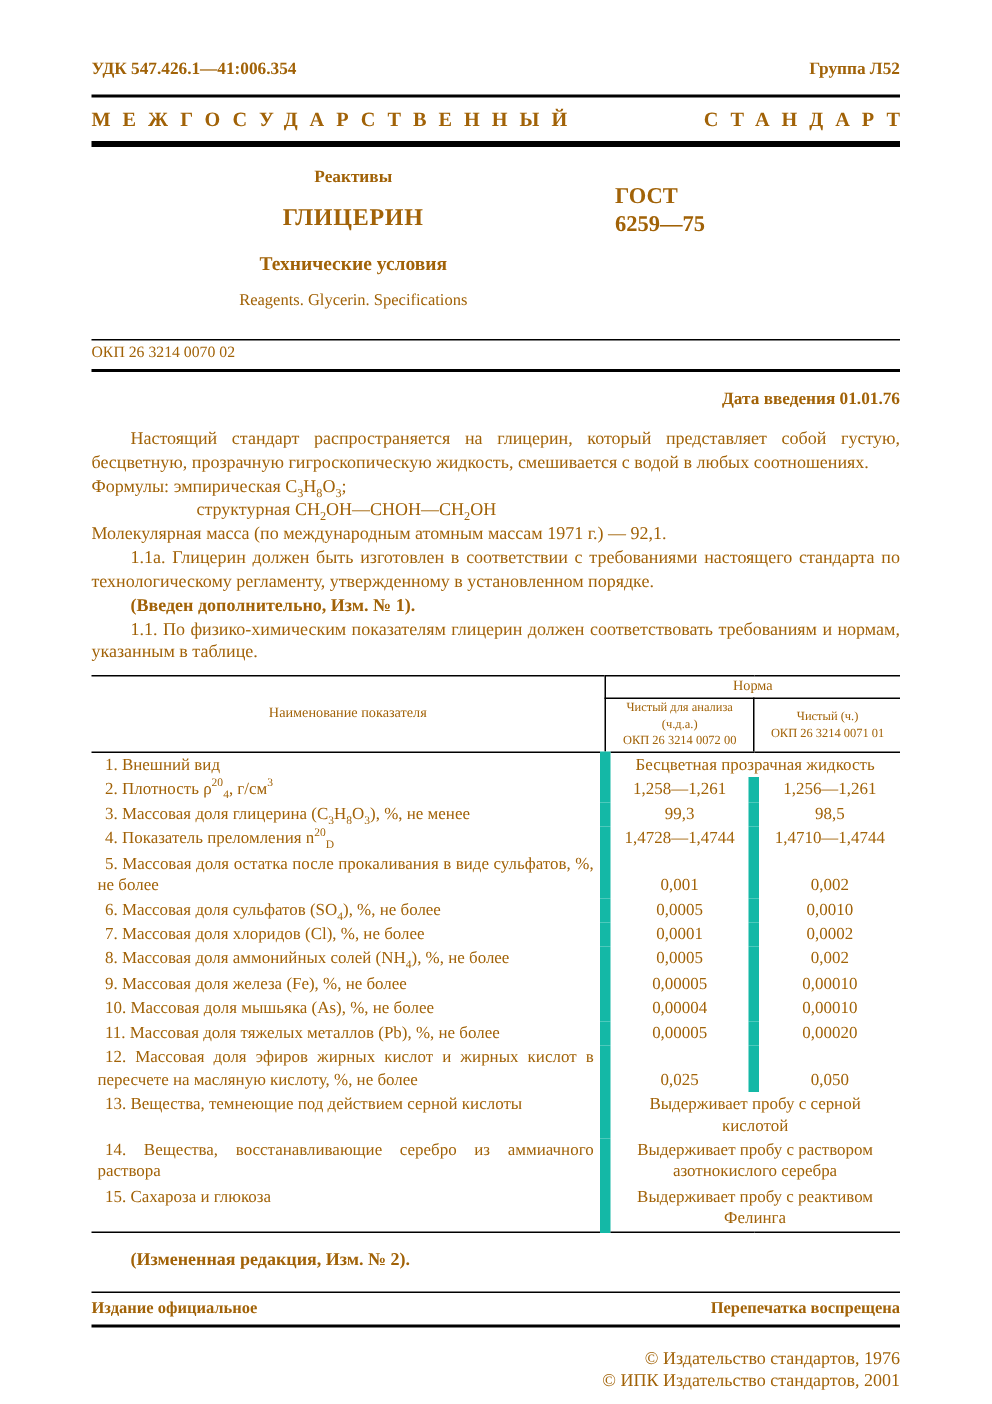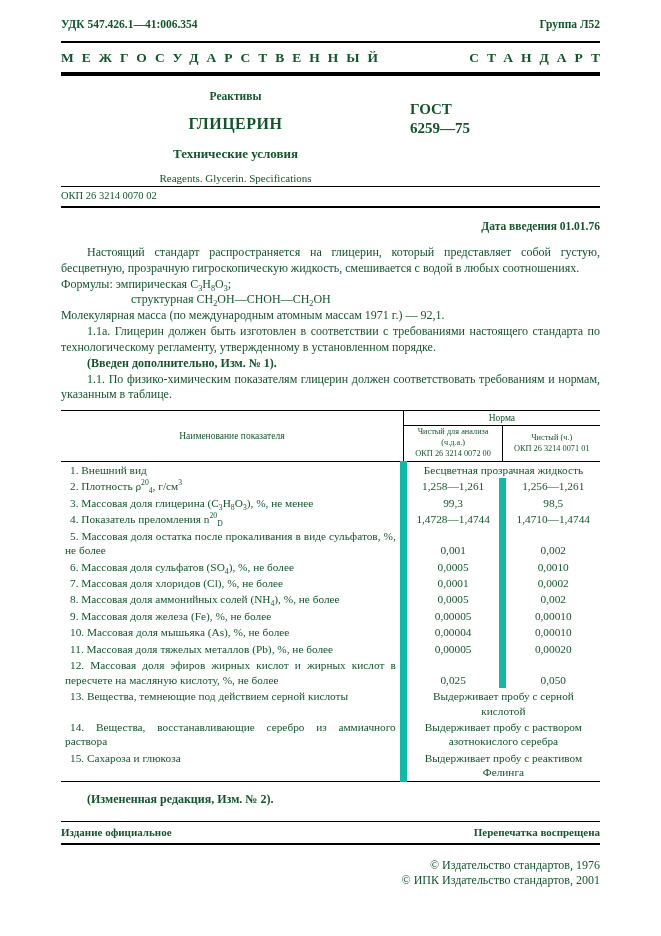--- a/index.html
+++ b/index.html
@@ -1,22 +1,22 @@
 <!DOCTYPE html>
 <html><head>
 <meta charset="utf-8">
 <style>
   html,body { margin:0; padding:0; background:#ffffff; }
   .page {
     position:relative;
     width:661px; height:936px;
     box-sizing:border-box;
-    padding:18px 61px 0 61px;
+    padding:40px 61px 0 61px;
     background:#ffffff;
-    color:#14532d;
+    color:#a16207;
     font-family:"Liberation Serif","DejaVu Serif",serif;
     font-size:12px;
     overflow:hidden;
   }
   sup,sub { font-size:0.68em; line-height:0; }
 
   
   .meta-row { display:flex; justify-content:space-between; font-weight:bold; font-size:11.5px; }
 
   
@@ -33,21 +33,21 @@
   
   .title-block { display:flex; margin-top:10px; }
   .title-left { width:349px; text-align:center; }
   .title-left .category { font-weight:bold; font-size:11.5px; margin-top:4px; }
   .title-left .name { font-weight:bold; font-size:16px; letter-spacing:0.5px; margin-top:13px; }
   .title-left .subtitle { font-weight:bold; font-size:13px; margin-top:13px; }
   .title-left .translation { font-size:11px; margin-top:10px; }
   .title-right { flex:1; text-align:left; padding-top:14px; font-weight:bold; font-size:15px; line-height:1.25; }
 
   .okp-strip {
-    margin-top:2px;
+    margin-top:20px;
     border-top:1px solid #000;
     border-bottom:2px solid #000;
     padding:3px 0 5px 0;
     font-size:10.5px;
   }
 
   .effective-date { margin-top:12px; text-align:right; font-weight:bold; font-size:11.5px; }
 
   
   .para { text-align:justify; line-height:1.32; margin:0; }

